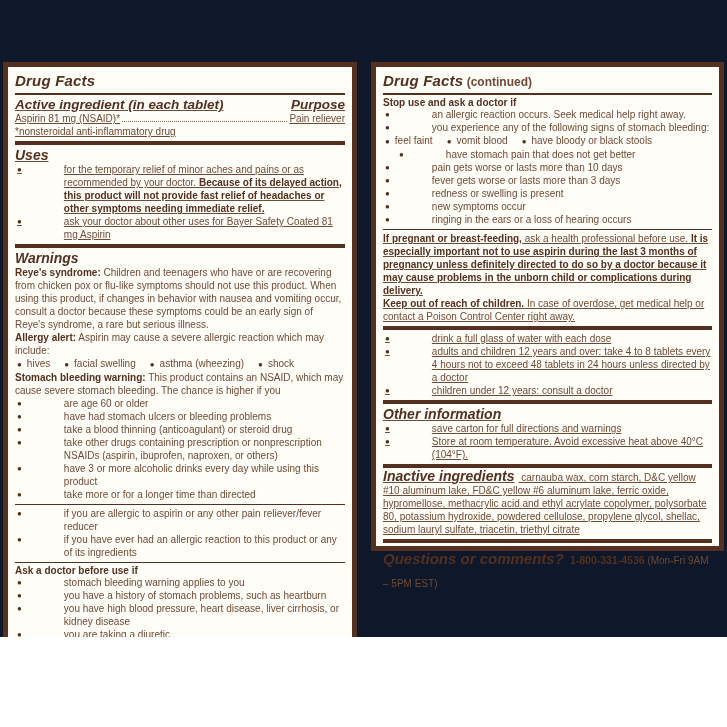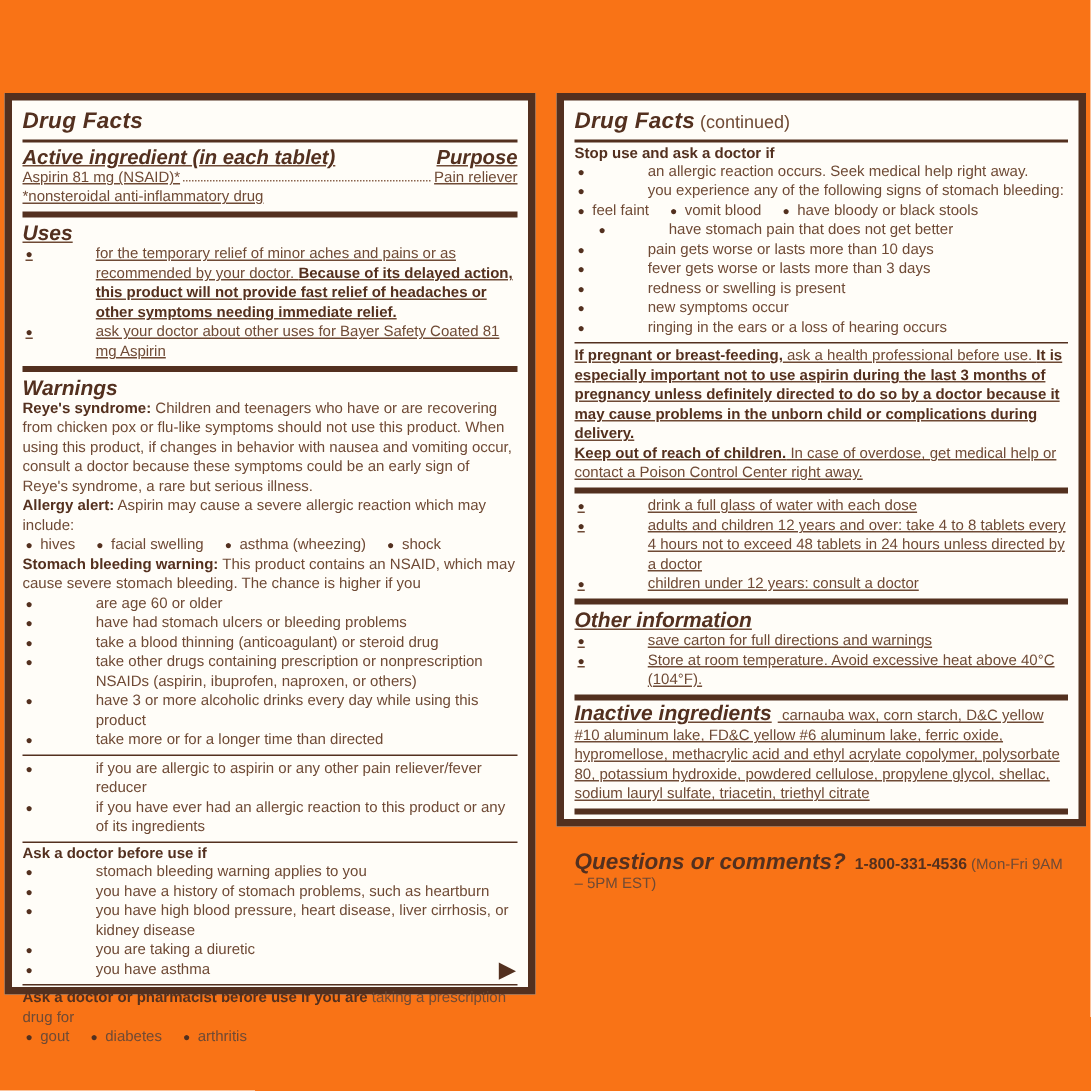--- a/index.html
+++ b/index.html
@@ -1,26 +1,26 @@
 <!DOCTYPE html>
 <html><head>
 <meta charset="utf-8">
 <style>
   html,body{margin:0;padding:0;background:#ffffff;}
-  #stage{position:relative;width:727px;height:727px;background:#f97316;overflow:hidden;
+  #stage{position:relative;width:727px;height:637px;background:#0f172a;overflow:hidden;
          font-family:"Liberation Sans", sans-serif;color:#6f4a35;}
   .panel{position:absolute;background:#fffdf8;border:5px solid #53301f;box-sizing:border-box;}
   #left-panel{left:3px;top:62px;width:354px;height:601px;}
   #right-panel{left:371px;top:62px;width:353px;height:489px;}
   .inner{padding:2px 7px 4px 7px;}
   
   .h-main{font-style:italic;font-weight:bold;font-size:15px;color:#53301f;letter-spacing:.2px;}
   .h-sec{font-style:italic;font-weight:bold;font-size:14px;color:#53301f;}
   .h-sub{font-weight:bold;font-size:10px;color:#53301f;}
-  .cont{font-size:12px;color:#6f4a35;font-weight:normal;font-style:normal;}
+  .cont{font-size:12px;color:#6f4a35;font-weight:bold;font-style:normal;}
   
   .rule-thin{border-bottom:2px solid #53301f;}
   .sec{padding:2px 0 3px 0;}
   .sec.thick{border-bottom:4px solid #53301f;text-decoration:underline;}
   
   .txt{font-size:10px;line-height:13px;}
   .b{font-weight:bold;color:#54301e;}
   
   .brow{display:flex;align-items:flex-start;font-size:10px;line-height:13px;margin:0 0 0 2px;}
   .blt{flex:0 0 auto;font-size:8px;line-height:13px;color:#53301f;margin-right:6px;}
@@ -31,21 +31,21 @@
   .in-item{display:inline-flex;align-items:baseline;}
   .in-item .blt{margin-right:5px;}
   
   .ai-head{display:flex;justify-content:space-between;align-items:baseline;}
   .ai-h{font-style:italic;font-weight:bold;font-size:13.5px;color:#53301f;}
   .ai-row{display:flex;align-items:baseline;font-size:10px;line-height:13px;justify-content:flex-end;}
   .leader{flex:1 1 auto;border-bottom:1.5px dotted #8a644d;margin:0 2px 3px 2px;}
   
   .arrow{position:absolute;right:8px;bottom:4px;font-size:15px;color:#53301f;line-height:15px;}
   .ph{font-weight:bold;font-size:10.5px;color:#54301e;}
-  .qrow{font-size:10px;line-height:13px;margin-top:21px;}
+  .qrow{font-size:10px;line-height:23px;}
   .qrow .h-sec{font-size:15px;margin-right:6px;}
 </style>
 </head>
 <body>
 
 <div id="stage">
 
   <div class="panel" id="left-panel">
     <div class="inner">
       <div class="sec rule-thin" style="padding-top:3px;">

